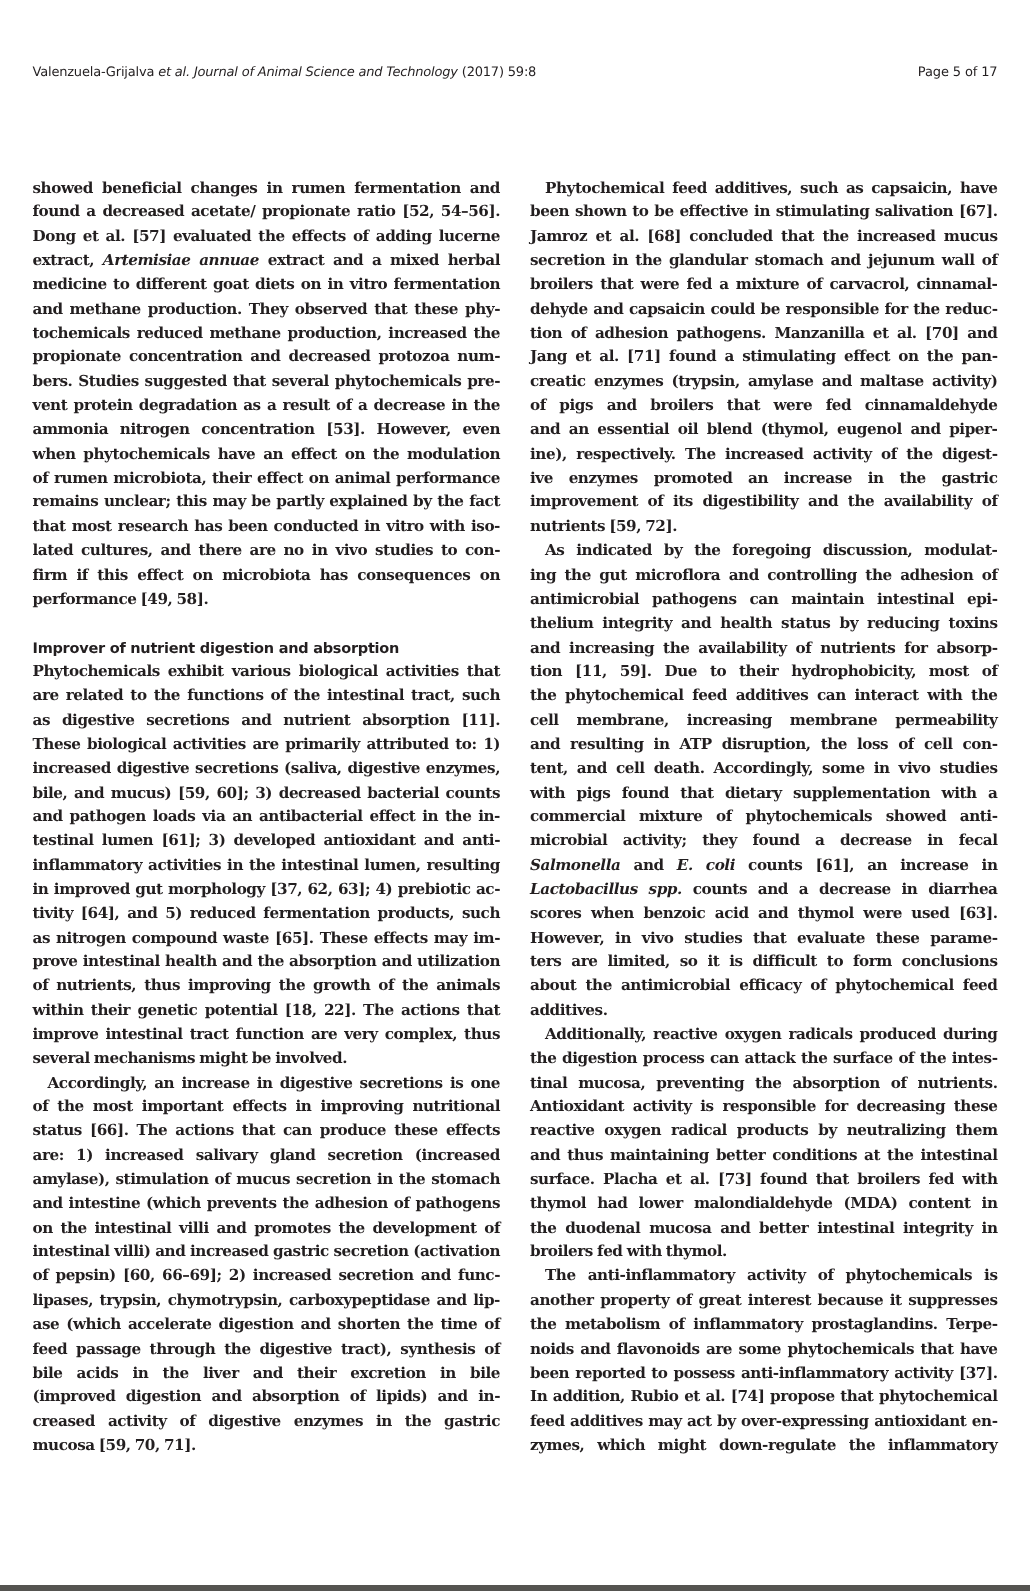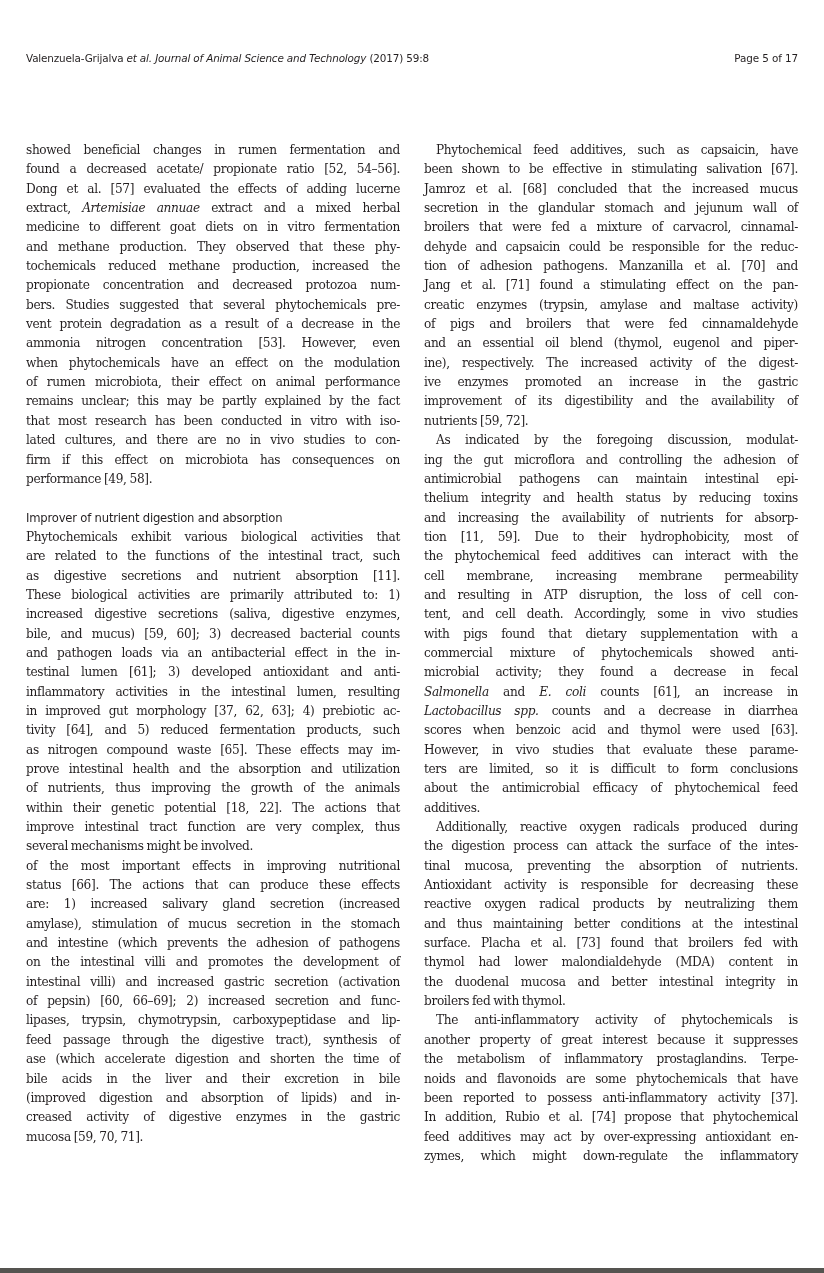--- a/index.html
+++ b/index.html
@@ -3,21 +3,21 @@
 <meta charset="utf-8">
 <style>
   html, body { margin:0; padding:0; }
   body { width:824px; height:1273px; background:#ffffff; position:relative; overflow:hidden; }
   .header { position:absolute; top:52px; left:26px; right:26px; height:16px;
     font-family:"DejaVu Sans", sans-serif; font-size:10.4px; color:#231f20; }
   .header .left { position:absolute; left:0; top:0; white-space:nowrap; letter-spacing:-0.15px; }
   .header .right { position:absolute; right:0; top:0; white-space:nowrap; letter-spacing:-0.1px;margin-left:36px; }
   .header i { font-style:italic; }
   .col { position:absolute; top:141px; width:374px;
-    font-family:"DejaVu Serif", serif; font-size:12.15px; color:#231f20; }
+    font-family:"DejaVu Serif", serif; font-size:12.15px; color:#231f20;font-weight:bold; }
   .col.left { left:26px; }
   .col.right { left:424px; }
   .line { height:19.35px; line-height:19.35px; white-space:nowrap; text-align:justify; text-align-last:justify; overflow:visible; letter-spacing:-0.35px; word-spacing:-0.6px; }
   .line.last { text-align-last:left; }
   .line.indent { padding-left:12px; }
   .gap { height:19.35px; }
   .heading { height:19.35px; line-height:19.35px; font-family:"DejaVu Sans", sans-serif; font-size:11.6px; white-space:nowrap; letter-spacing:-0.2px; }
   .line i { font-style:italic;margin-top:18px; }
   .footer-bar { position:absolute; left:0; right:0; bottom:0; height:5px; background:#555450; }
 </style>
@@ -70,31 +70,32 @@
       <div class="line">in improved gut morphology [37, 62, 63]; 4) prebiotic ac-</div>
       <div class="line">tivity [64], and 5) reduced fermentation products, such</div>
       <div class="line">as nitrogen compound waste [65]. These effects may im-</div>
       <div class="line">prove intestinal health and the absorption and utilization</div>
       <div class="line">of nutrients, thus improving the growth of the animals</div>
       <div class="line">within their genetic potential [18, 22]. The actions that</div>
       <div class="line">improve intestinal tract function are very complex, thus</div>
       <div class="line last">several mechanisms might be involved.</div>
     </div>
   <div>
+      <div class="line indent">Accordingly, an increase in digestive secretions is one</div>
       <div class="line">of the most important effects in improving nutritional</div>
       <div class="line">status [66]. The actions that can produce these effects</div>
       <div class="line">are: 1) increased salivary gland secretion (increased</div>
       <div class="line">amylase), stimulation of mucus secretion in the stomach</div>
       <div class="line">and intestine (which prevents the adhesion of pathogens</div>
       <div class="line">on the intestinal villi and promotes the development of</div>
       <div class="line">intestinal villi) and increased gastric secretion (activation</div>
       <div class="line">of pepsin) [60, 66–69]; 2) increased secretion and func-</div>
       <div class="line">lipases, trypsin, chymotrypsin, carboxypeptidase and lip-</div>
+      <div class="line">ase (which accelerate digestion and shorten the time of</div>
       <div class="line">feed passage through the digestive tract), synthesis of</div>
-      <div class="line">ase (which accelerate digestion and shorten the time of</div>
       <div class="line">bile acids in the liver and their excretion in bile</div>
       <div class="line">(improved digestion and absorption of lipids) and in-</div>
       <div class="line">creased activity of digestive enzymes in the gastric</div>
       <div class="line last">mucosa [59, 70, 71].</div>
     </div>
 </div>
 
 <div class="col right">
   <div>
       <div class="line indent">Phytochemical feed additives, such as capsaicin, have</div>

